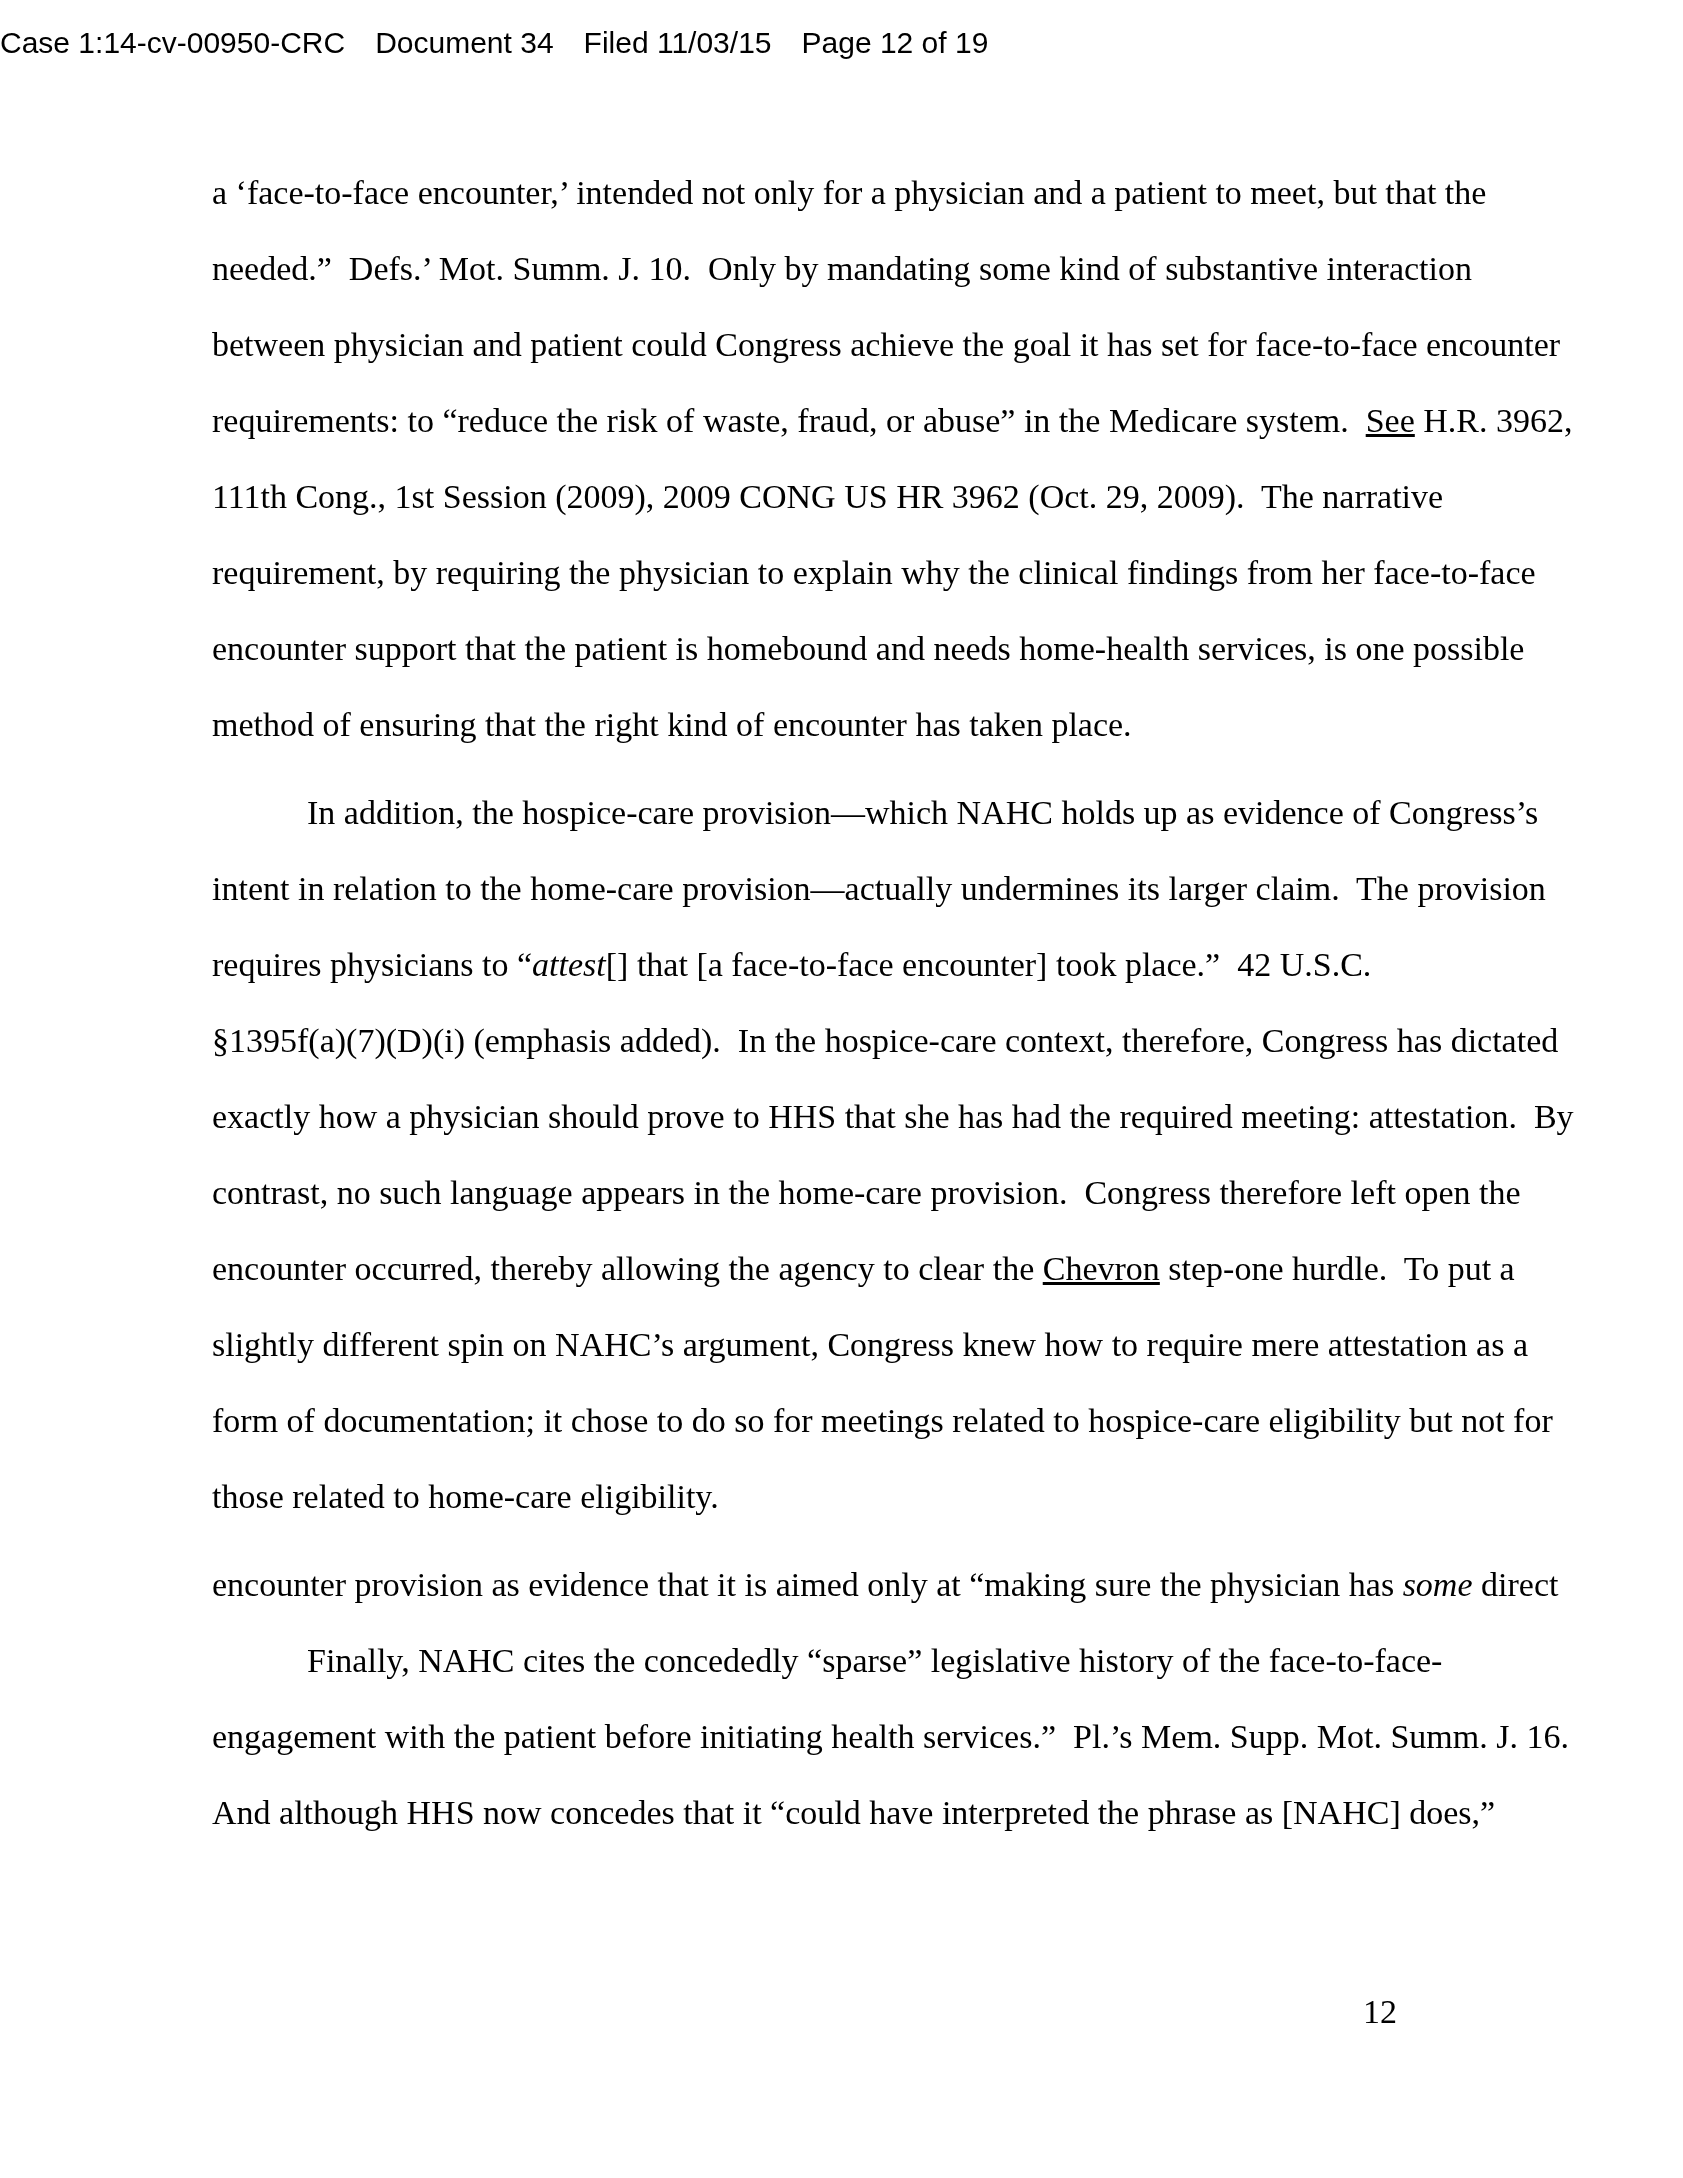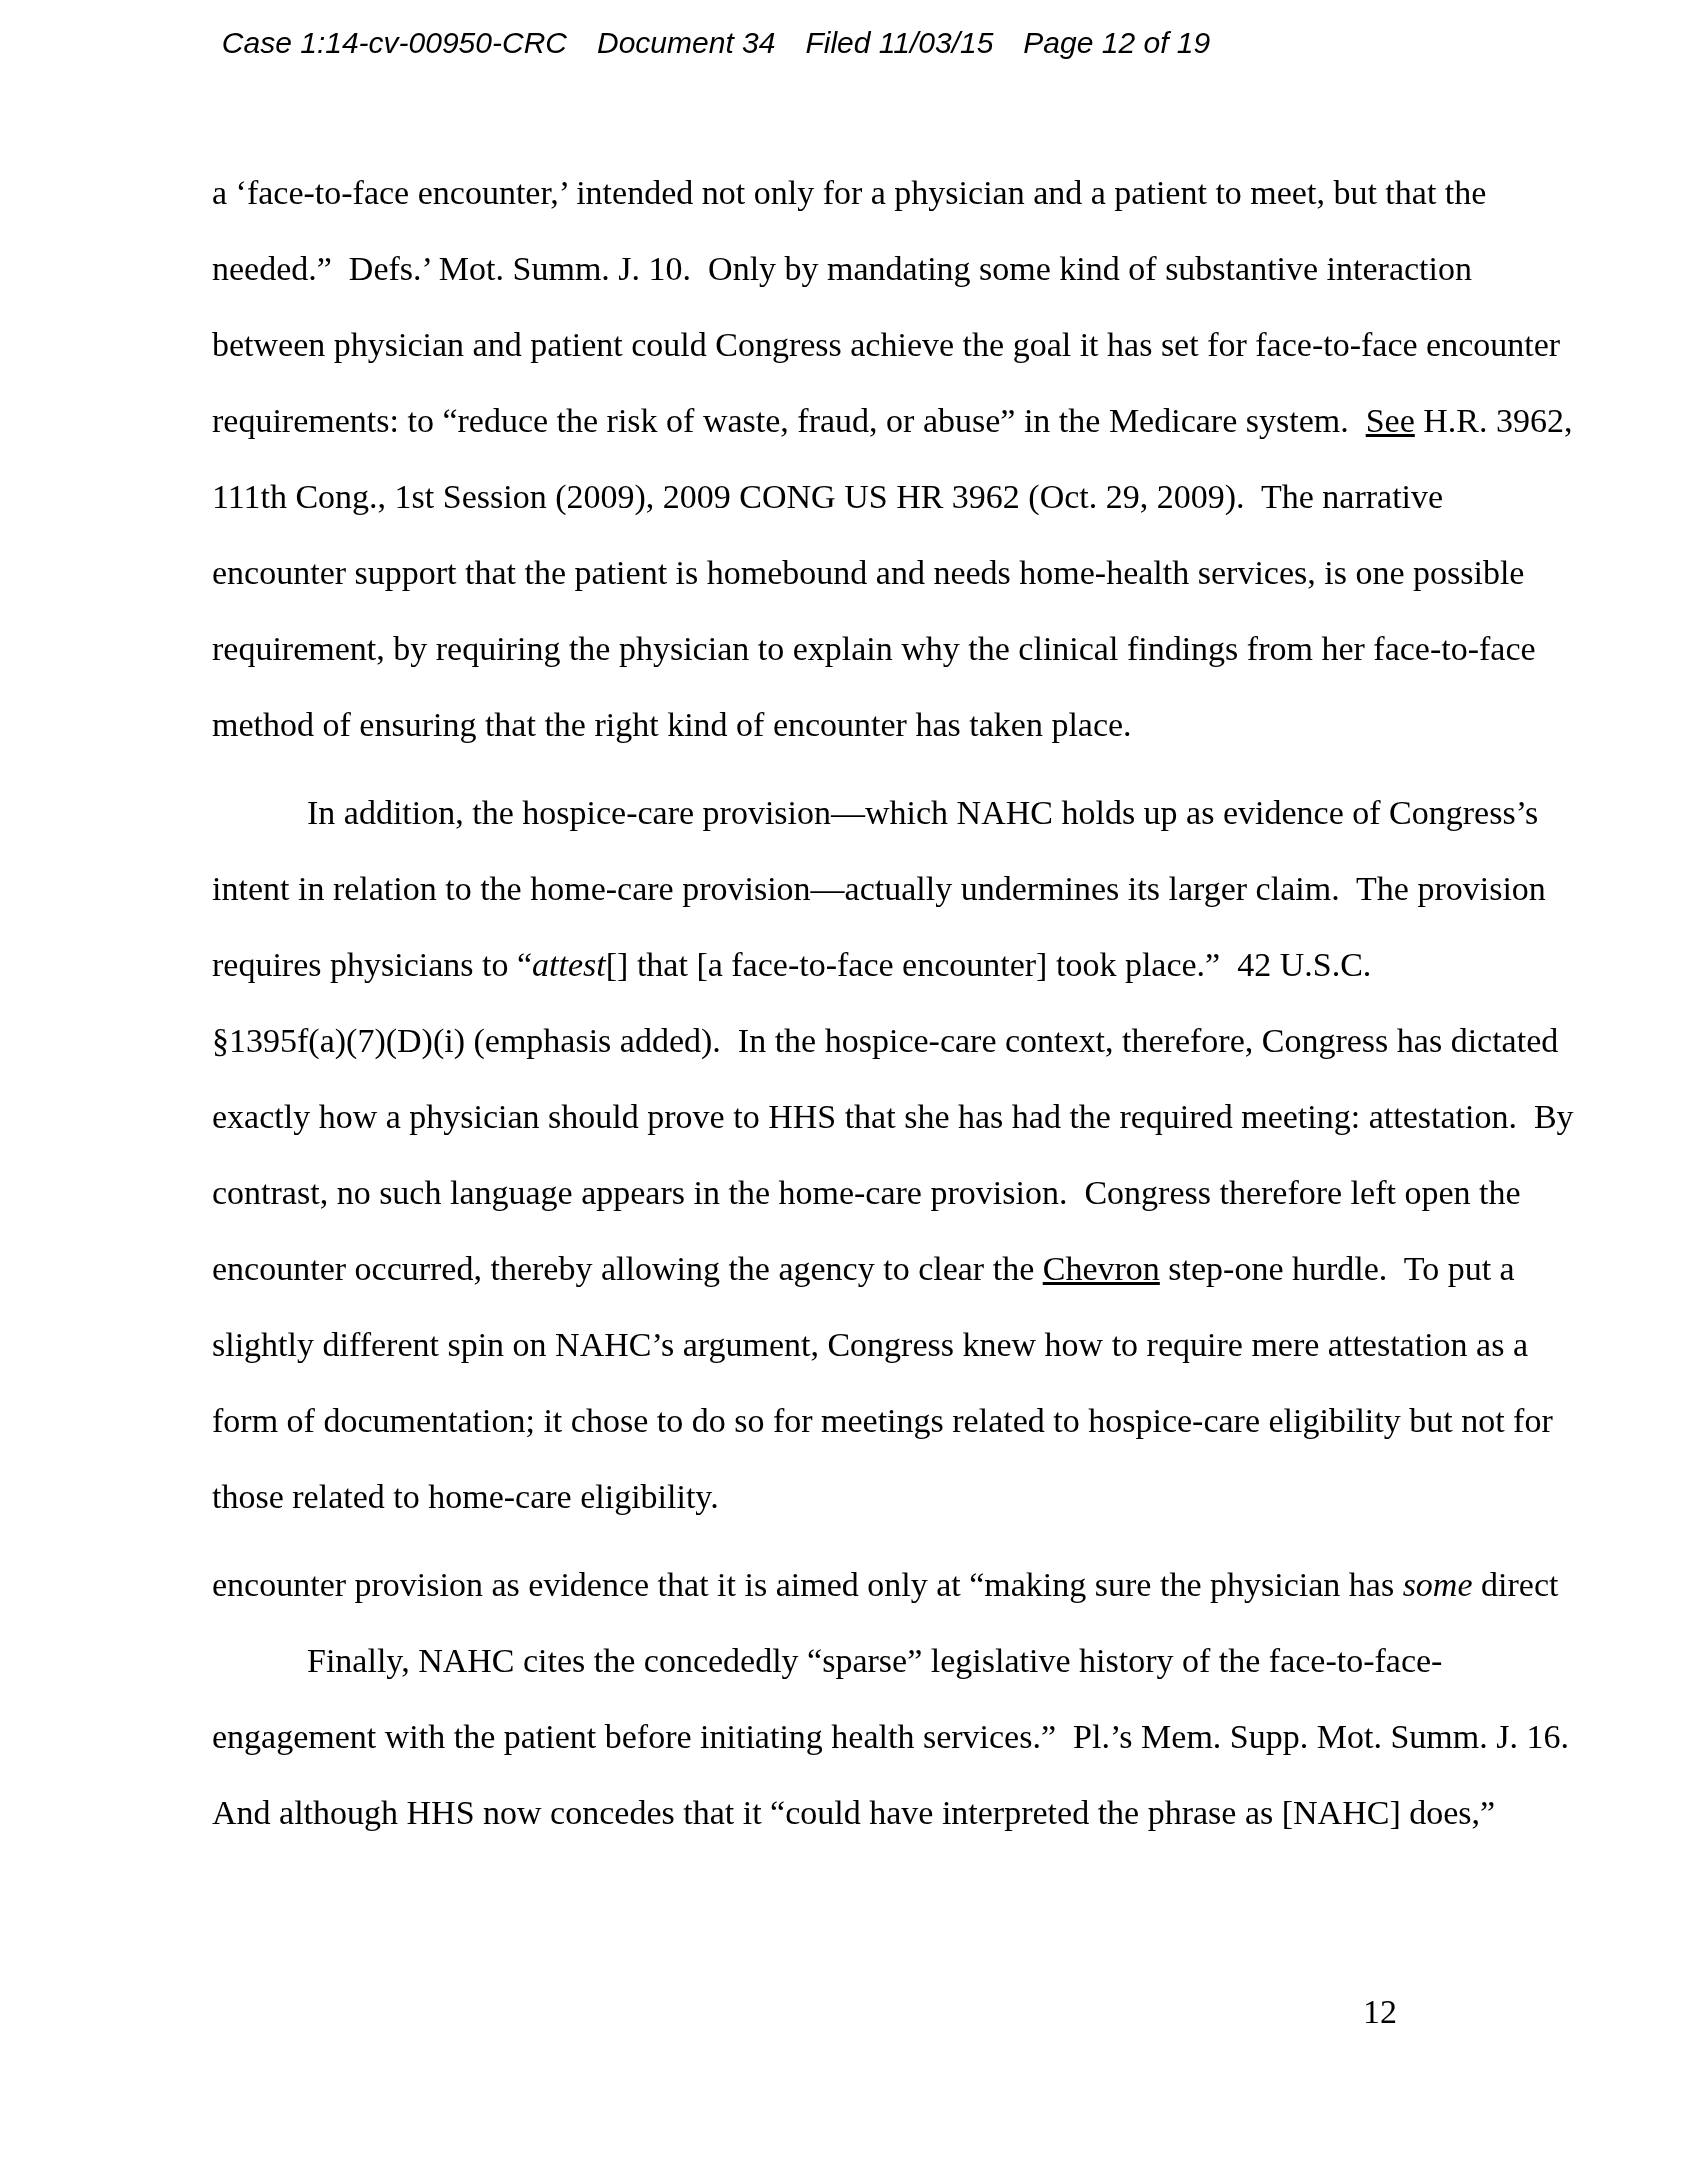--- a/index.html
+++ b/index.html
@@ -7,28 +7,27 @@
     width: 1683px; height: 2178px;
     background: #ffffff;
     position: relative;
     color: #000000;
     font-family: "Liberation Serif", serif;
     overflow: hidden;
   }
   .stamp {
     position: absolute;
     top: 26px; left: 0; width: 1432px;
-    display: flex; justify-content: center;
+    display: flex; justify-content: flex-start;
     gap: 30px;
     font-family: "Liberation Sans", sans-serif;
     font-size: 30px;
     line-height: 34px;
     color: #000000;
     white-space: pre;
-    font-style: italic;
   }
   .doc-body {
     position: absolute;
     top: 143px; left: 200px;
     width: 1327px;
     font-family: "Liberation Serif", serif;
     font-size: 34px;
     line-height: 76px;
     color: #000000;
   }
@@ -59,22 +58,22 @@
   <span>Page 12 of 19</span>
 </header>
 
 <main class="doc-body">
     <div class="para">
       <div class="line"><span>a ‘face-to-face encounter,’ intended not only for a physician and a patient to meet, but that the</span></div>
       <div class="line"><span>needed.”  Defs.’ Mot. Summ. J. 10.  Only by mandating some kind of substantive interaction</span></div>
       <div class="line"><span>between physician and patient could Congress achieve the goal it has set for face-to-face encounter</span></div>
       <div class="line"><span>requirements: to “reduce the risk of waste, fraud, or abuse” in the Medicare system.  </span><span class="seg-u">See</span><span> H.R. 3962,</span></div>
       <div class="line"><span>111th Cong., 1st Session (2009), 2009 CONG US HR 3962 (Oct. 29, 2009).  The narrative</span></div>
+      <div class="line"><span>requirement, by requiring the physician to explain why the clinical findings from her face-to-face</span></div>
       <div class="line"><span>encounter support that the patient is homebound and needs home-health services, is one possible</span></div>
-      <div class="line"><span>requirement, by requiring the physician to explain why the clinical findings from her face-to-face</span></div>
       <div class="line"><span>method of ensuring that the right kind of encounter has taken place.</span></div>
     </div>
     <div class="para">
       <div class="line first"><span>In addition, the hospice-care provision—which NAHC holds up as evidence of Congress’s</span></div>
       <div class="line"><span>intent in relation to the home-care provision—actually undermines its larger claim.  The provision</span></div>
       <div class="line"><span>requires physicians to “</span><span class="seg-i">attest</span><span>[] that [a face-to-face encounter] took place.”  42 U.S.C.</span></div>
       <div class="line"><span>§1395f(a)(7)(D)(i) (emphasis added).  In the hospice-care context, therefore, Congress has dictated</span></div>
       <div class="line"><span>exactly how a physician should prove to HHS that she has had the required meeting: attestation.  By</span></div>
       <div class="line"><span>contrast, no such language appears in the home-care provision.  Congress therefore left open the</span></div>
       <div class="line"><span>encounter occurred, thereby allowing the agency to clear the </span><span class="seg-u">Chevron</span><span> step-one hurdle.  To put a</span></div>

